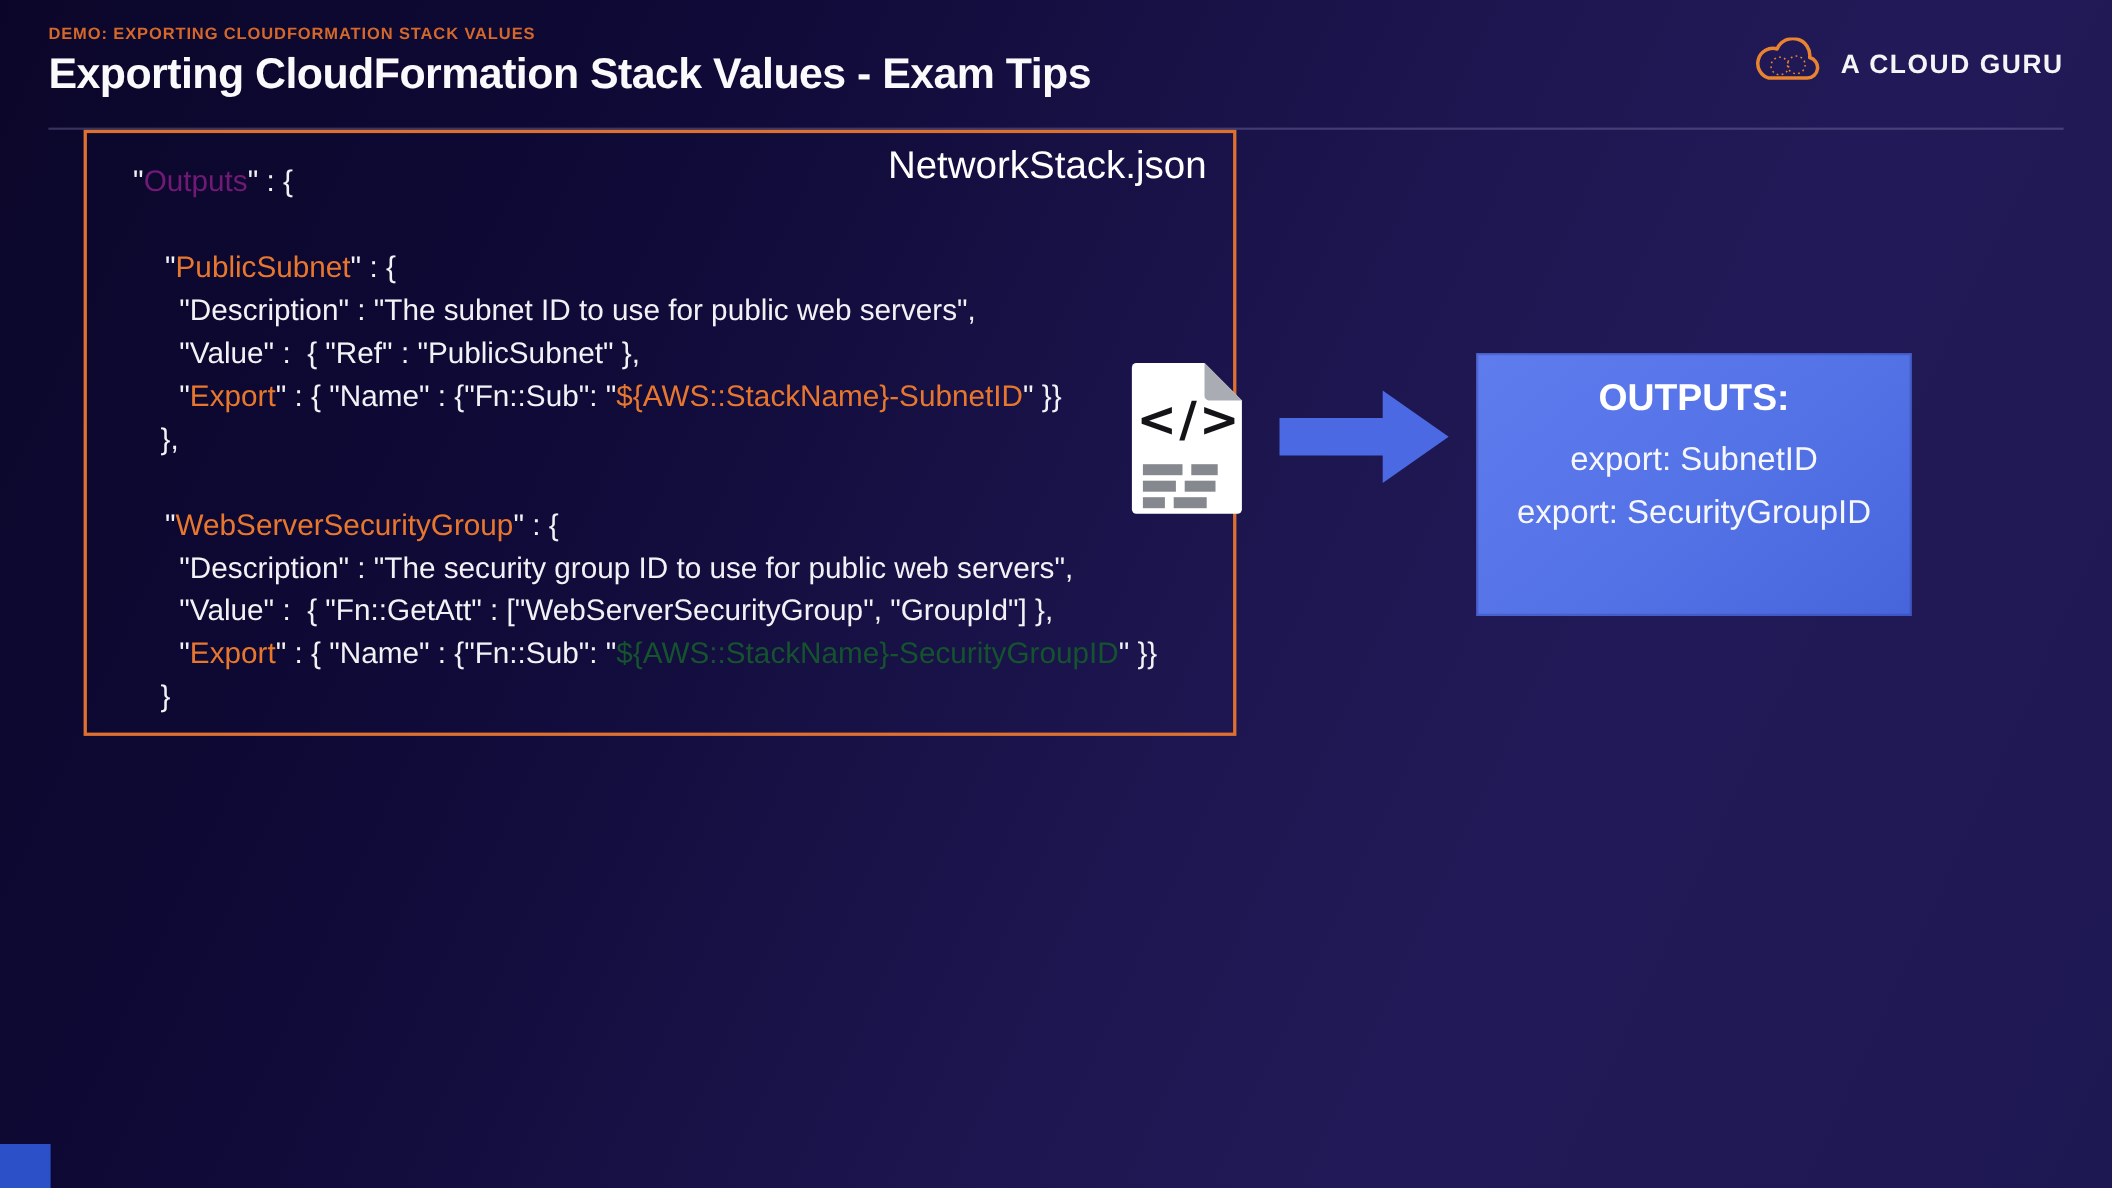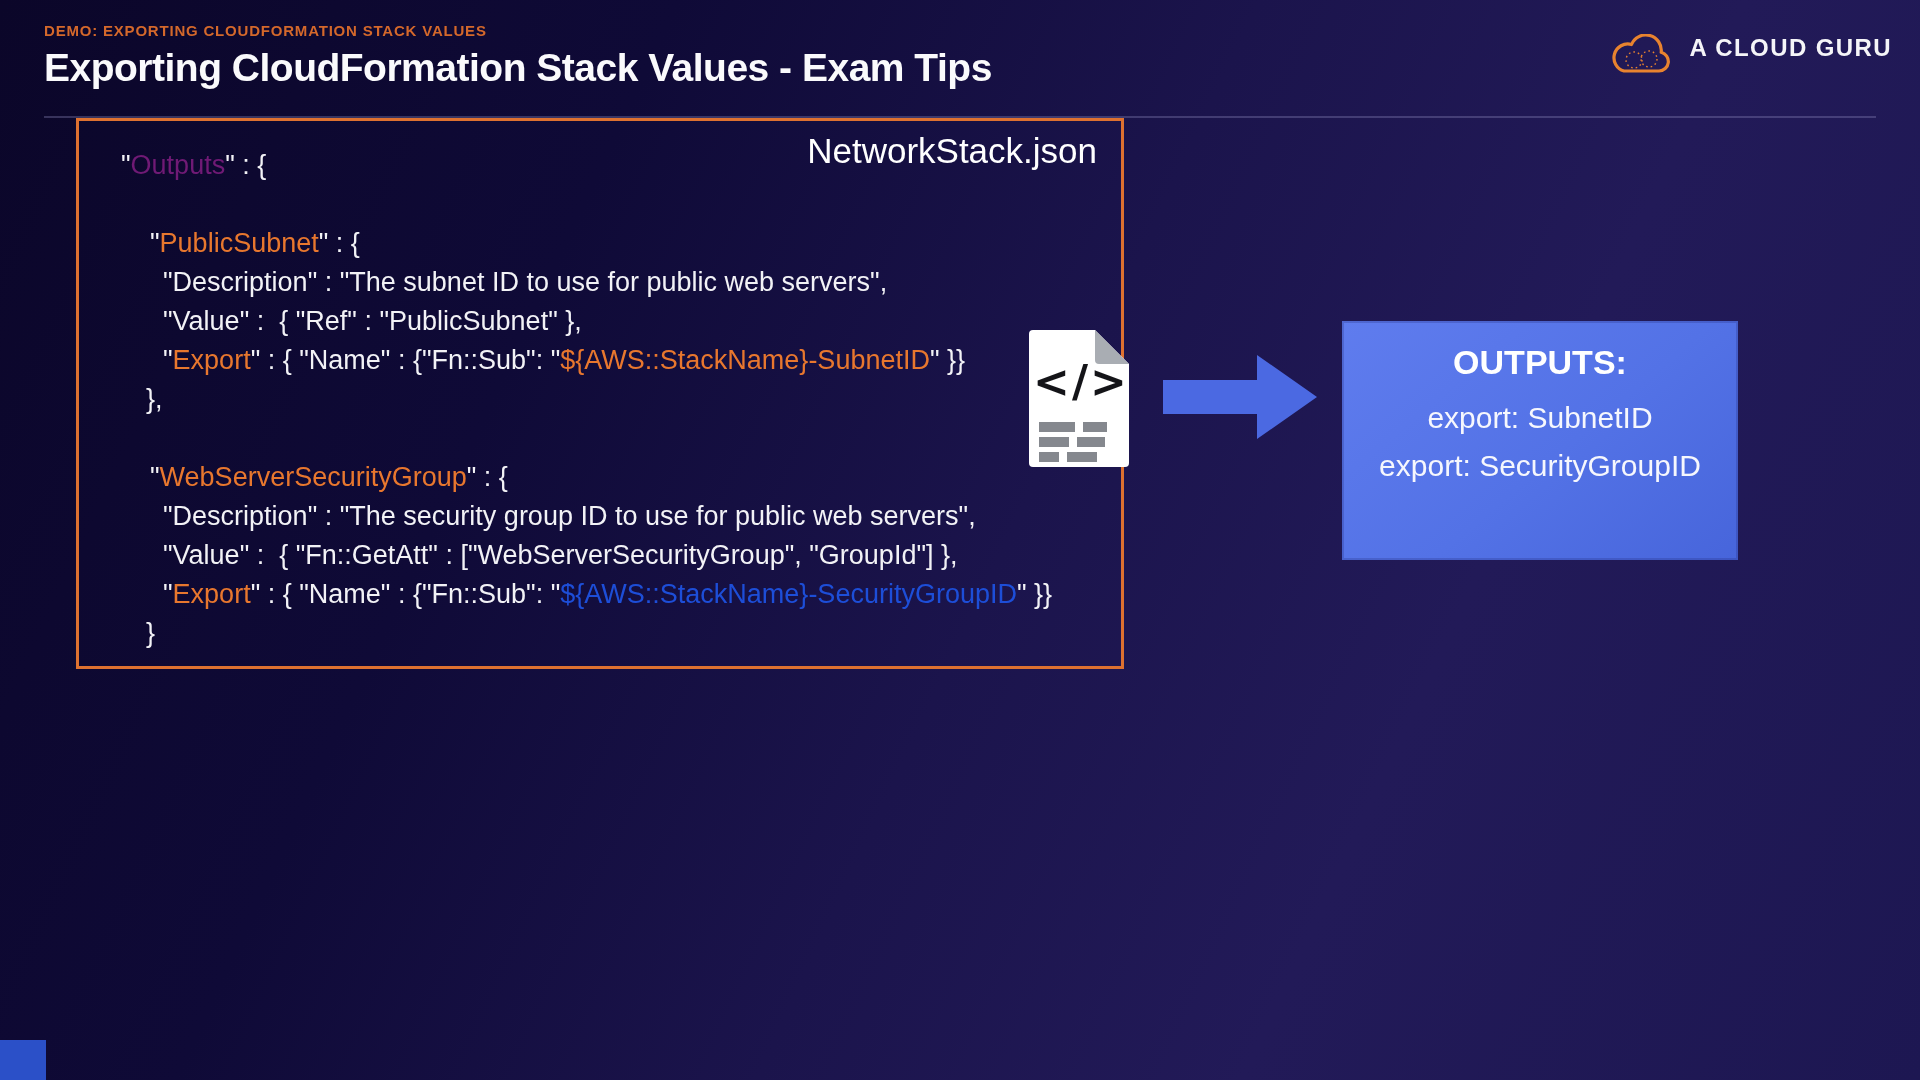--- a/index.html
+++ b/index.html
@@ -10,22 +10,22 @@
   }
   .kicker{
     position:absolute;left:44px;top:22px;
     font-size:15px;font-weight:bold;letter-spacing:0.8px;color:#D4682B;
   }
   .title{
     position:absolute;left:44px;top:46px;
     font-size:39px;font-weight:bold;letter-spacing:-0.5px;color:#FAFAFC;
   }
   .logo{
-    position:absolute;right:28px;top:34px;
-    display:flex;gap:14px;
+    position:absolute;right:44px;top:34px;
+    display:flex;align-items:center;gap:14px;
   }
   .logo-text{font-size:24px;font-weight:bold;letter-spacing:1.4px;color:#F5F5F8;}
   .divider{
     position:absolute;left:44px;width:1832px;top:116px;height:2px;
     background:rgba(150,145,195,0.32);
   }
   .code-panel{
     position:absolute;left:76px;top:118px;width:1048px;height:551px;
     border:3px solid #DE7130;box-sizing:border-box;
   }
@@ -81,21 +81,21 @@
       <div class="code-line" style="padding-left: 42px;"></div>
       <div class="code-line" style="padding-left: 71px;"><span style="color: rgb(242, 242, 246);">"</span><span style="color: rgb(232, 119, 46);">PublicSubnet</span><span style="color: rgb(242, 242, 246);">" : {</span></div>
       <div class="code-line" style="padding-left: 84px;"><span style="color: rgb(242, 242, 246);">"Description" : "The subnet ID to use for public web servers",</span></div>
       <div class="code-line" style="padding-left: 84px;"><span style="color: rgb(242, 242, 246);">"Value" :  { "Ref" : "PublicSubnet" },</span></div>
       <div class="code-line" style="padding-left: 84px;"><span style="color: rgb(242, 242, 246);">"</span><span style="color: rgb(232, 119, 46);">Export</span><span style="color: rgb(242, 242, 246);">" : { "Name" : {"Fn::Sub": "</span><span style="color: rgb(232, 119, 46);">${AWS::StackName}-SubnetID</span><span style="color: rgb(242, 242, 246);">" }}</span></div>
       <div class="code-line" style="padding-left: 67px;"><span style="color: rgb(242, 242, 246);">},</span></div>
       <div class="code-line" style="padding-left: 67px;"></div>
       <div class="code-line" style="padding-left: 71px;"><span style="color: rgb(242, 242, 246);">"</span><span style="color: rgb(232, 119, 46);">WebServerSecurityGroup</span><span style="color: rgb(242, 242, 246);">" : {</span></div>
       <div class="code-line" style="padding-left: 84px;"><span style="color: rgb(242, 242, 246);">"Description" : "The security group ID to use for public web servers",</span></div>
       <div class="code-line" style="padding-left: 84px;"><span style="color: rgb(242, 242, 246);">"Value" :  { "Fn::GetAtt" : ["WebServerSecurityGroup", "GroupId"] },</span></div>
-      <div class="code-line" style="padding-left: 84px;"><span style="color: rgb(242, 242, 246);">"</span><span style="color: rgb(232, 119, 46);">Export</span><span style="color: rgb(242, 242, 246);">" : { "Name" : {"Fn::Sub": "</span><span style="color: #1d4ed8;">${AWS::StackName}-SecurityGroupID</span><span style="color: rgb(242, 242, 246);">" }}</span></div>
+      <div class="code-line" style="padding-left: 84px;"><span style="color: rgb(242, 242, 246);">"</span><span style="color: rgb(232, 119, 46);">Export</span><span style="color: rgb(242, 242, 246);">" : { "Name" : {"Fn::Sub": "</span><span style="color: #14532d;">${AWS::StackName}-SecurityGroupID</span><span style="color: rgb(242, 242, 246);">" }}</span></div>
       <div class="code-line" style="padding-left: 67px;"><span style="color: rgb(242, 242, 246);">}</span></div>
     </div>
 </section>
 
 <div class="doc-icon">
   <svg width="116" height="147" viewBox="0 0 116 147">
     <path d="M10 6 h62 l34 34 v99 a4 4 0 0 1 -4 4 h-92 a4 4 0 0 1 -4 -4 v-129 a4 4 0 0 1 4 -4 z" fill="#FFFFFF"></path>
     <path d="M72 6 l34 34 h-30 a4 4 0 0 1 -4 -4 z" fill="#A9ADB3"></path>
     <rect x="16" y="98" width="36" height="10" fill="#85888E"></rect>
     <rect x="60" y="98" width="24" height="10" fill="#85888E"></rect>

